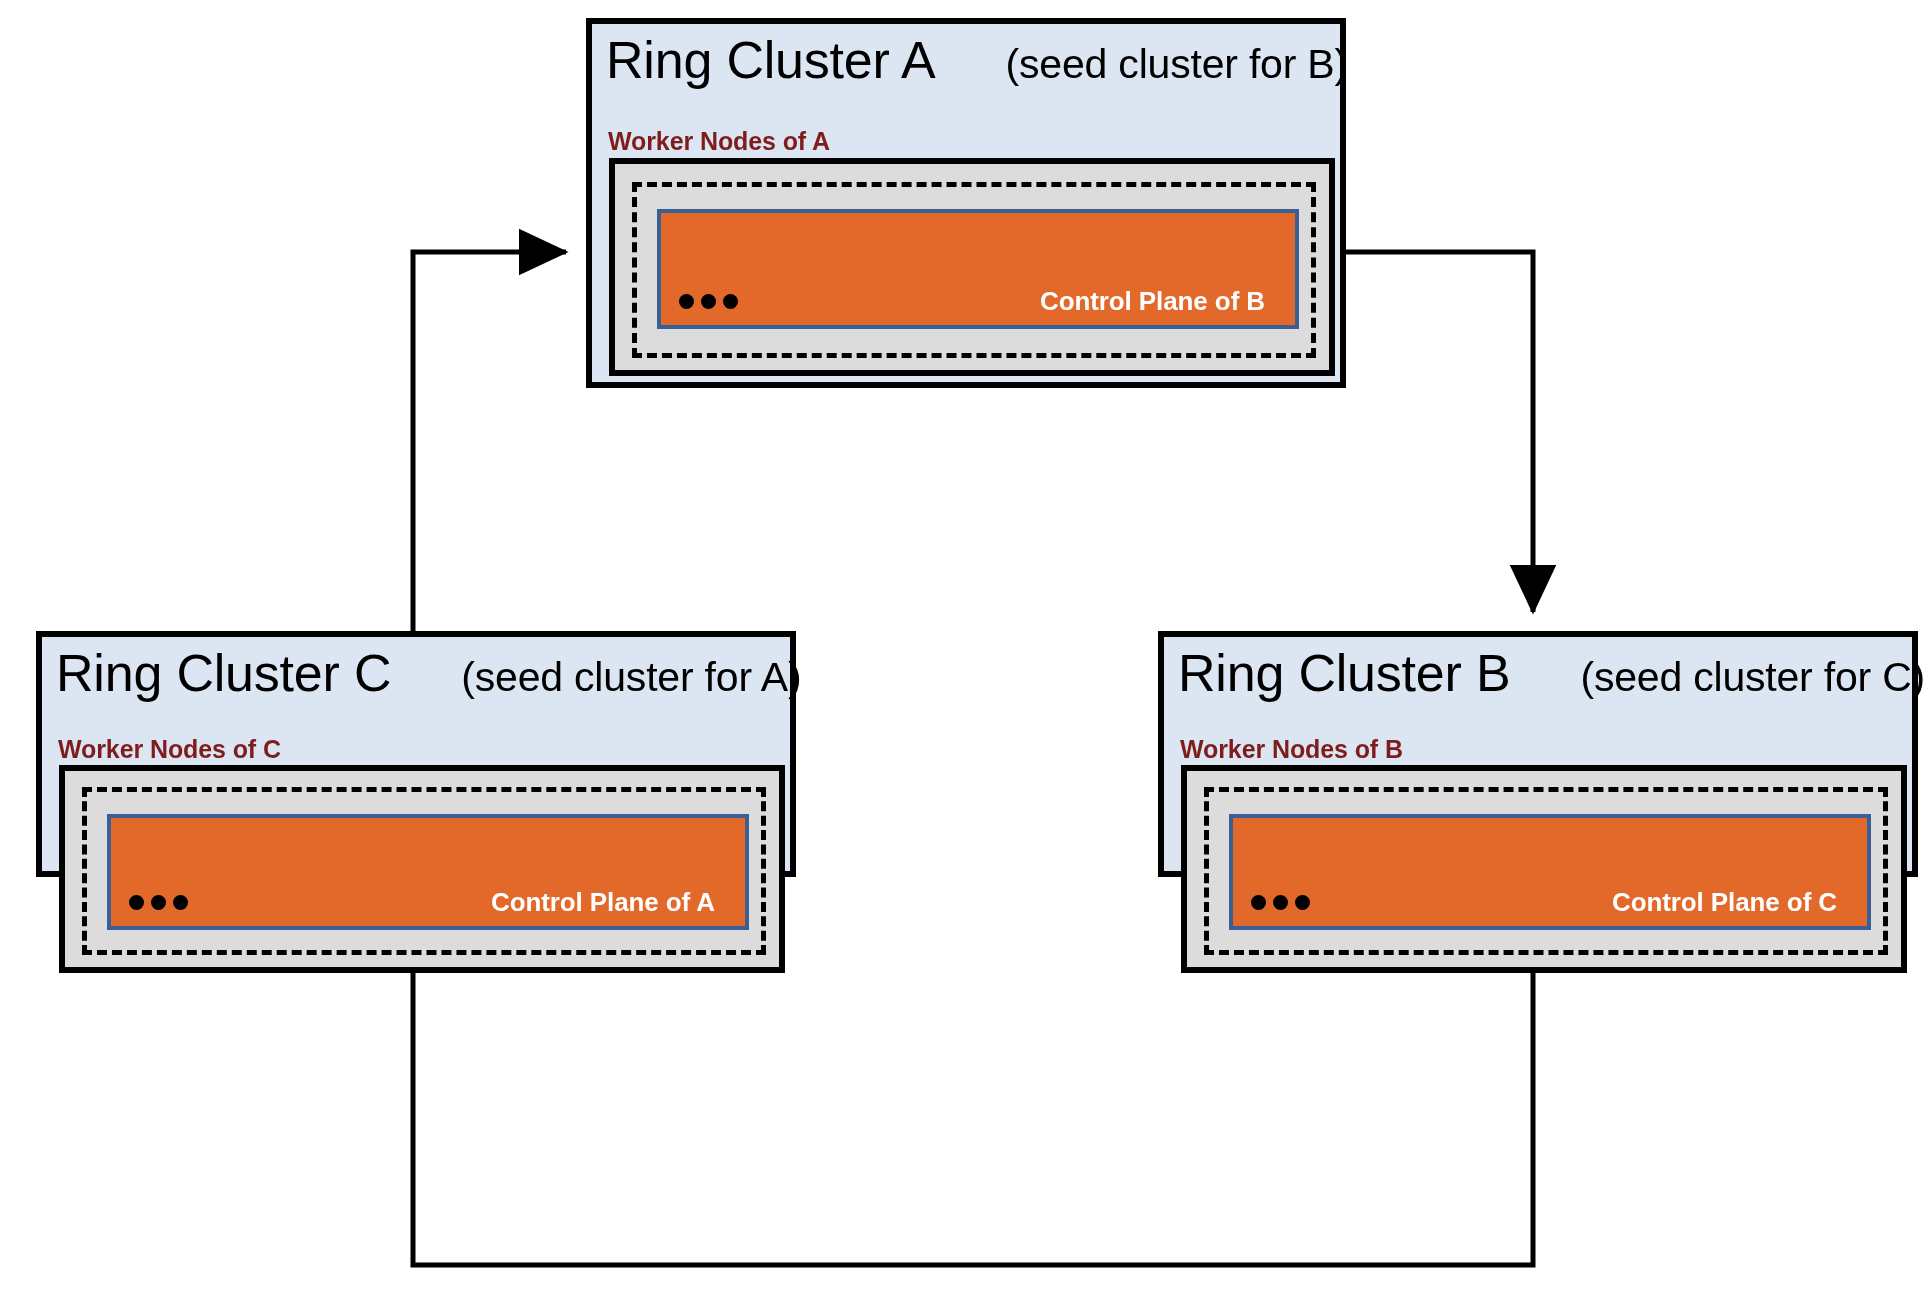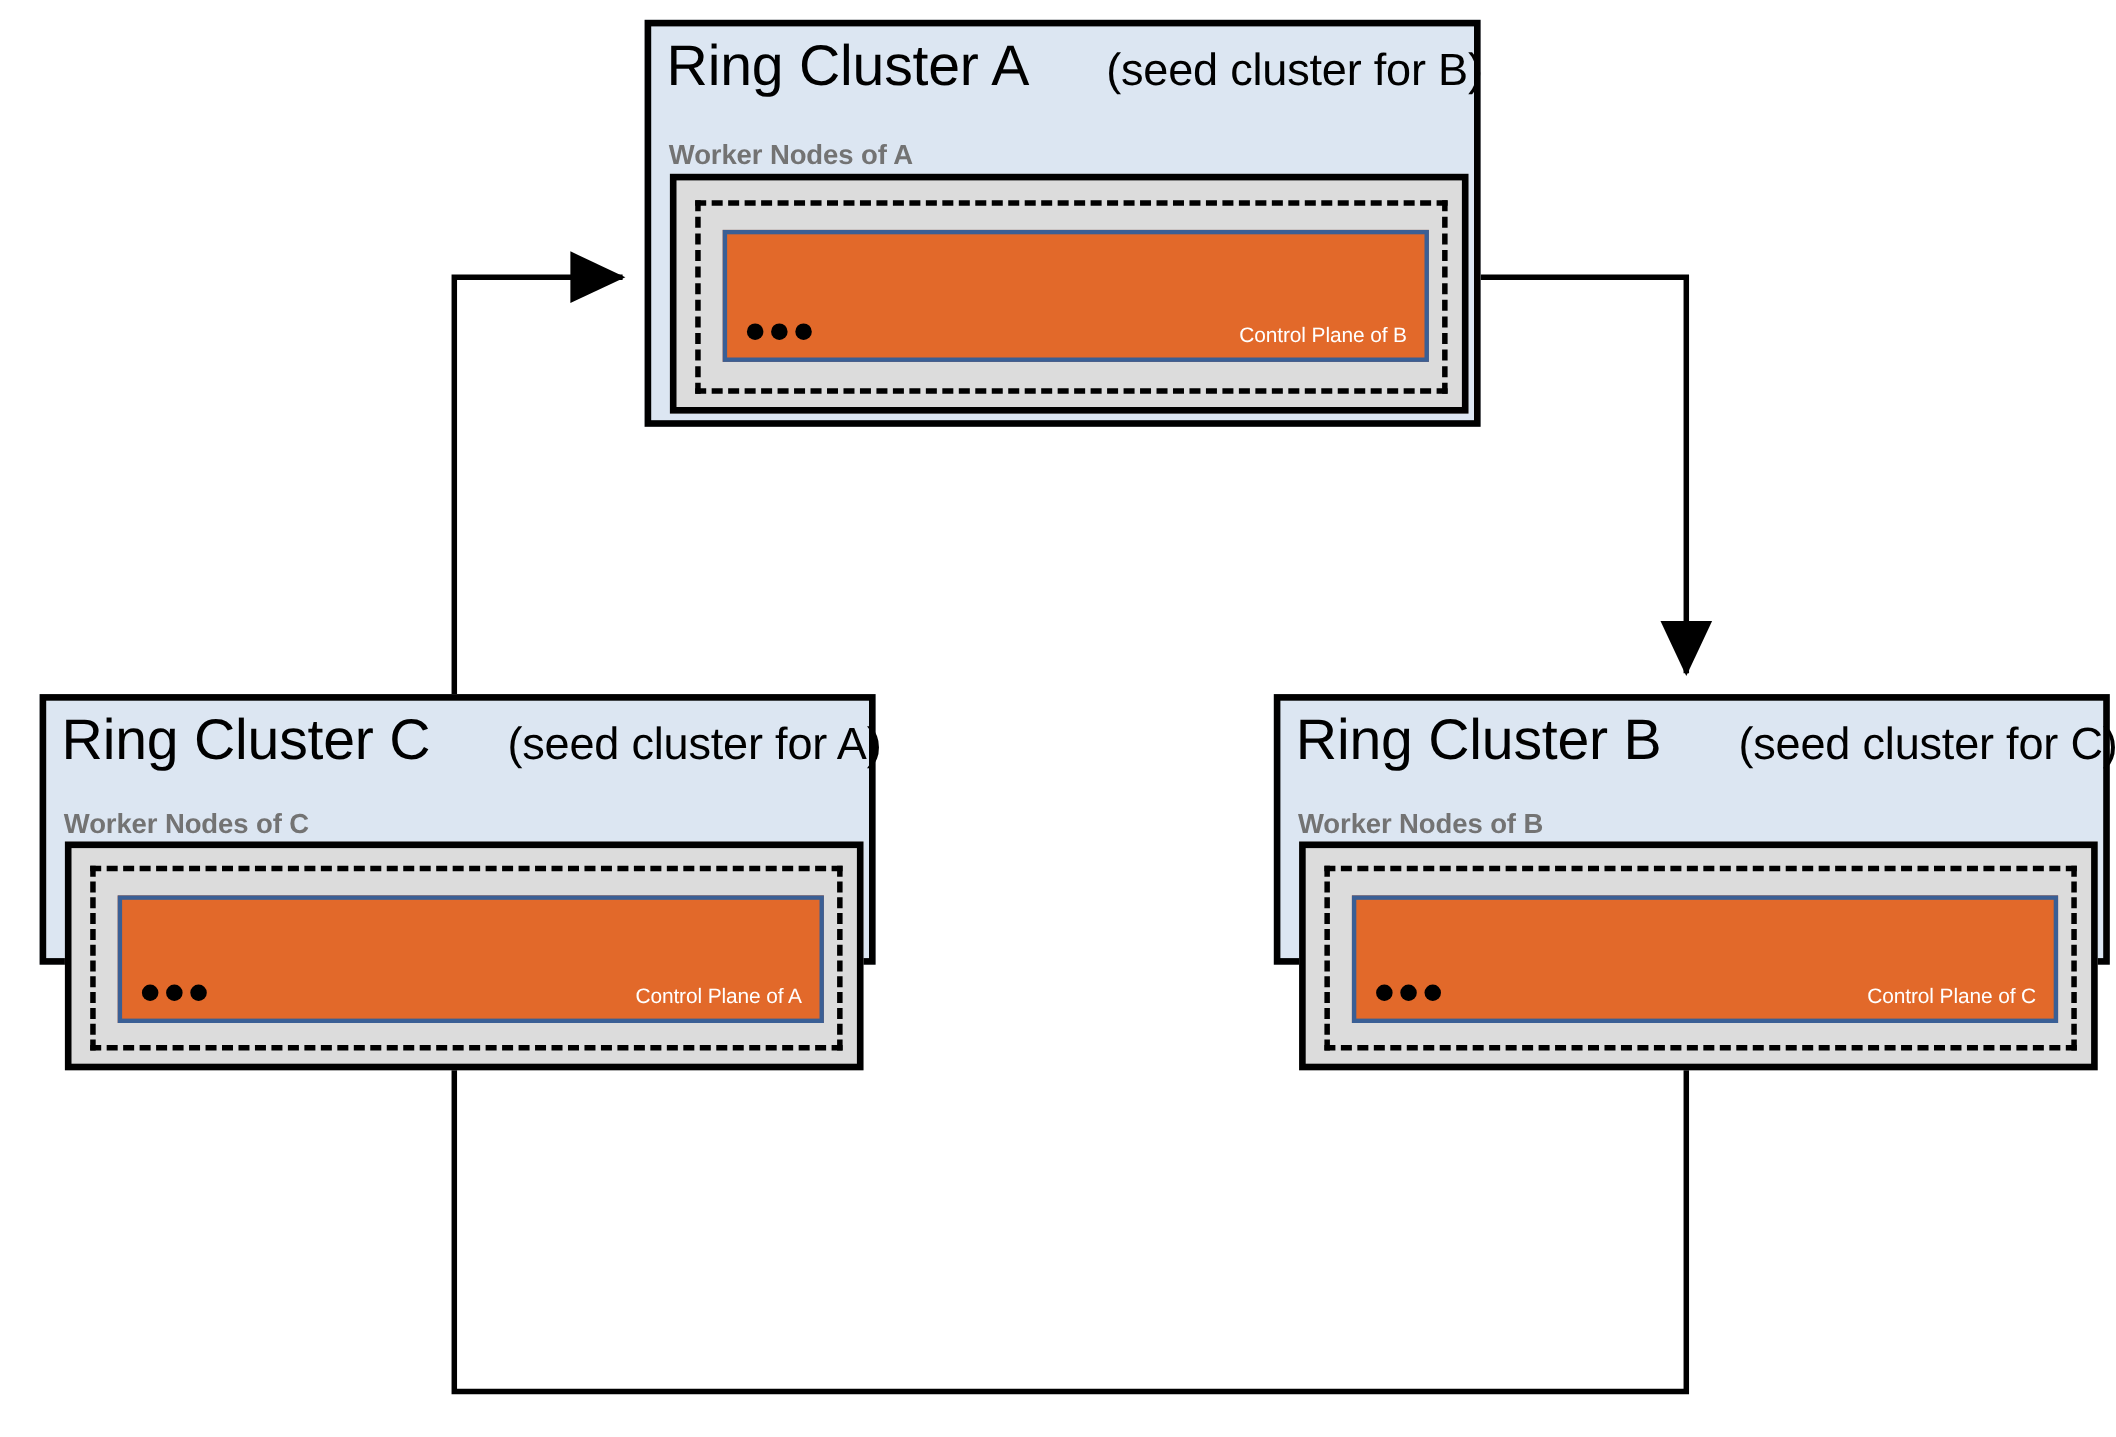--- a/index.html
+++ b/index.html
@@ -58,21 +58,21 @@
     color: #000000;
     margin-left: 70px;
     letter-spacing: -0.2px;
   }
 
   .worker-label {
     position: absolute;
     left: 16px;
     font-size: 25px;
     font-weight: bold;
-    color: #737373;
+    color: #7f1d1d;
     letter-spacing: -0.1px;
     white-space: nowrap;
   }
 
   
   .worker-box {
     position: absolute;
     background: #dcdcdc;
     border: 6px solid #000000;
     box-sizing: border-box;
@@ -88,25 +88,25 @@
 
   
   .control-plane {
     position: absolute;
     background: #e2692a;
     border: 4px solid #3a5f95;
     box-sizing: border-box;
   }
   .cp-label {
     position: absolute;
-    right: 16px;
+    right: 30px;
     bottom: 8px;
     color: #ffffff;
-    font-size: 19px;
-    font-weight: normal;
+    font-size: 26px;
+    font-weight: bold;
     letter-spacing: -0.1px;
     white-space: nowrap;
   }
   .ellipsis {
     position: absolute;
     left: 18px;
     bottom: 16px;
     display: flex;
     gap: 7px;
     align-items: center;

